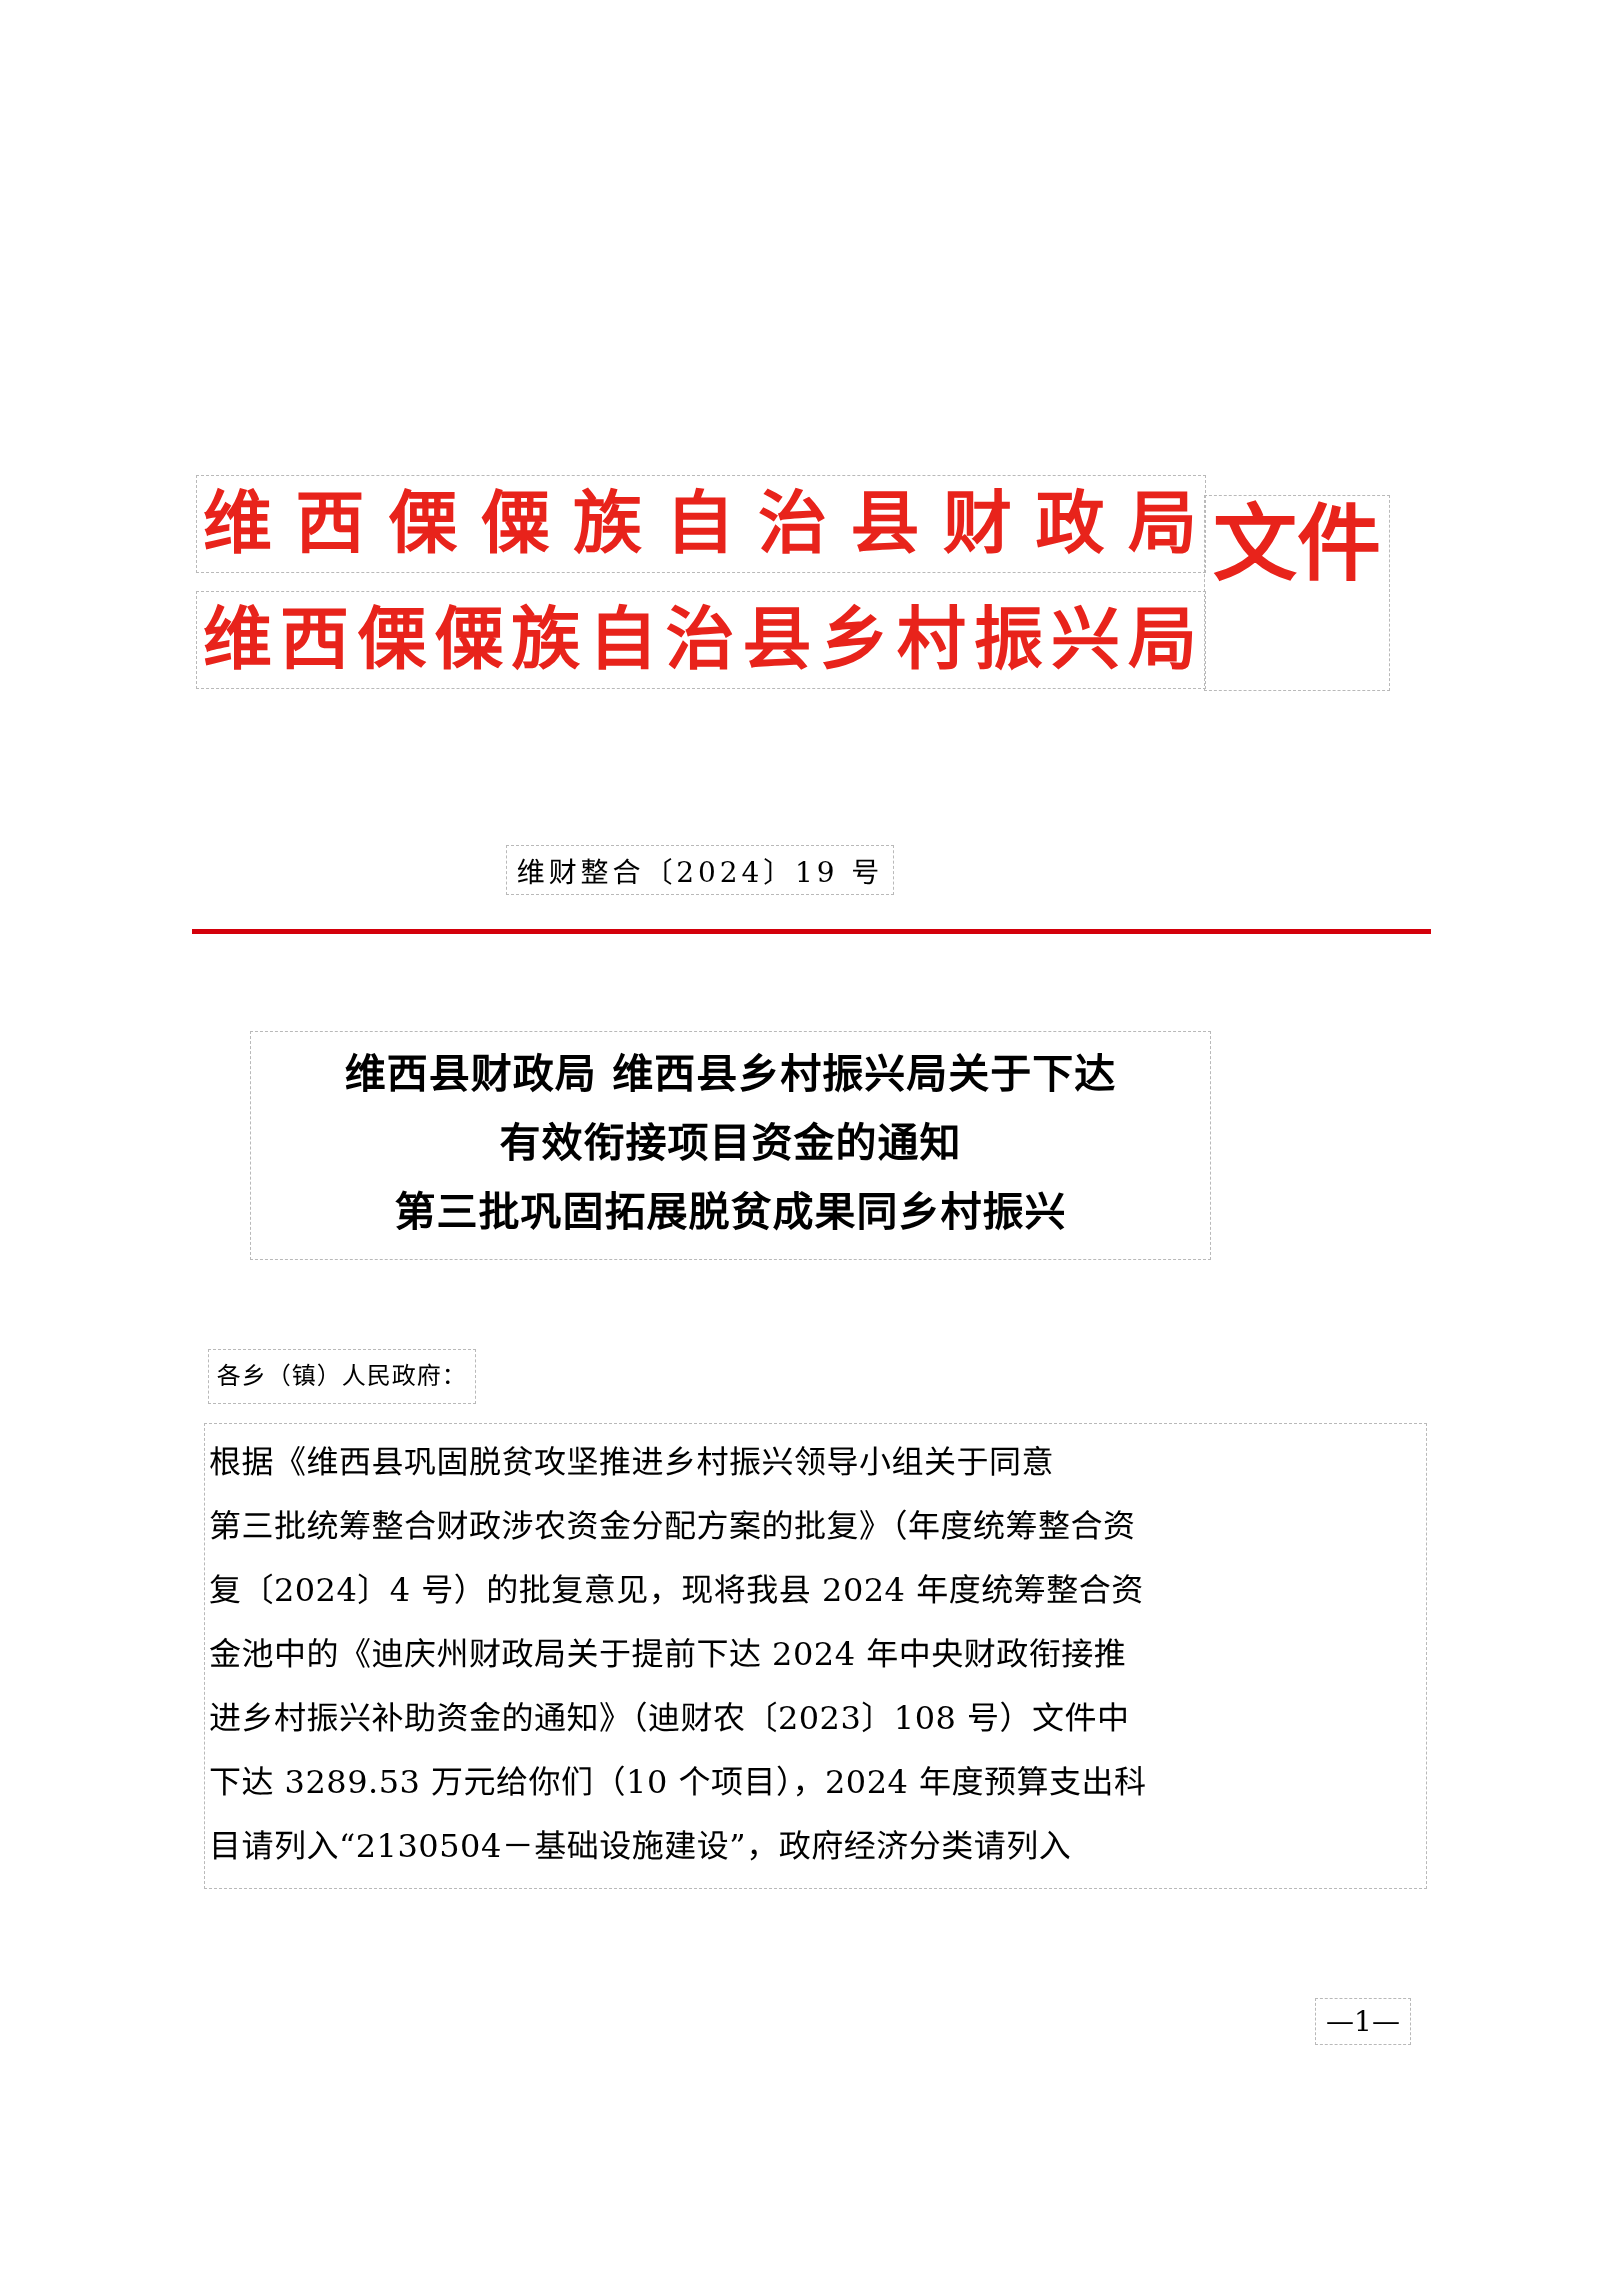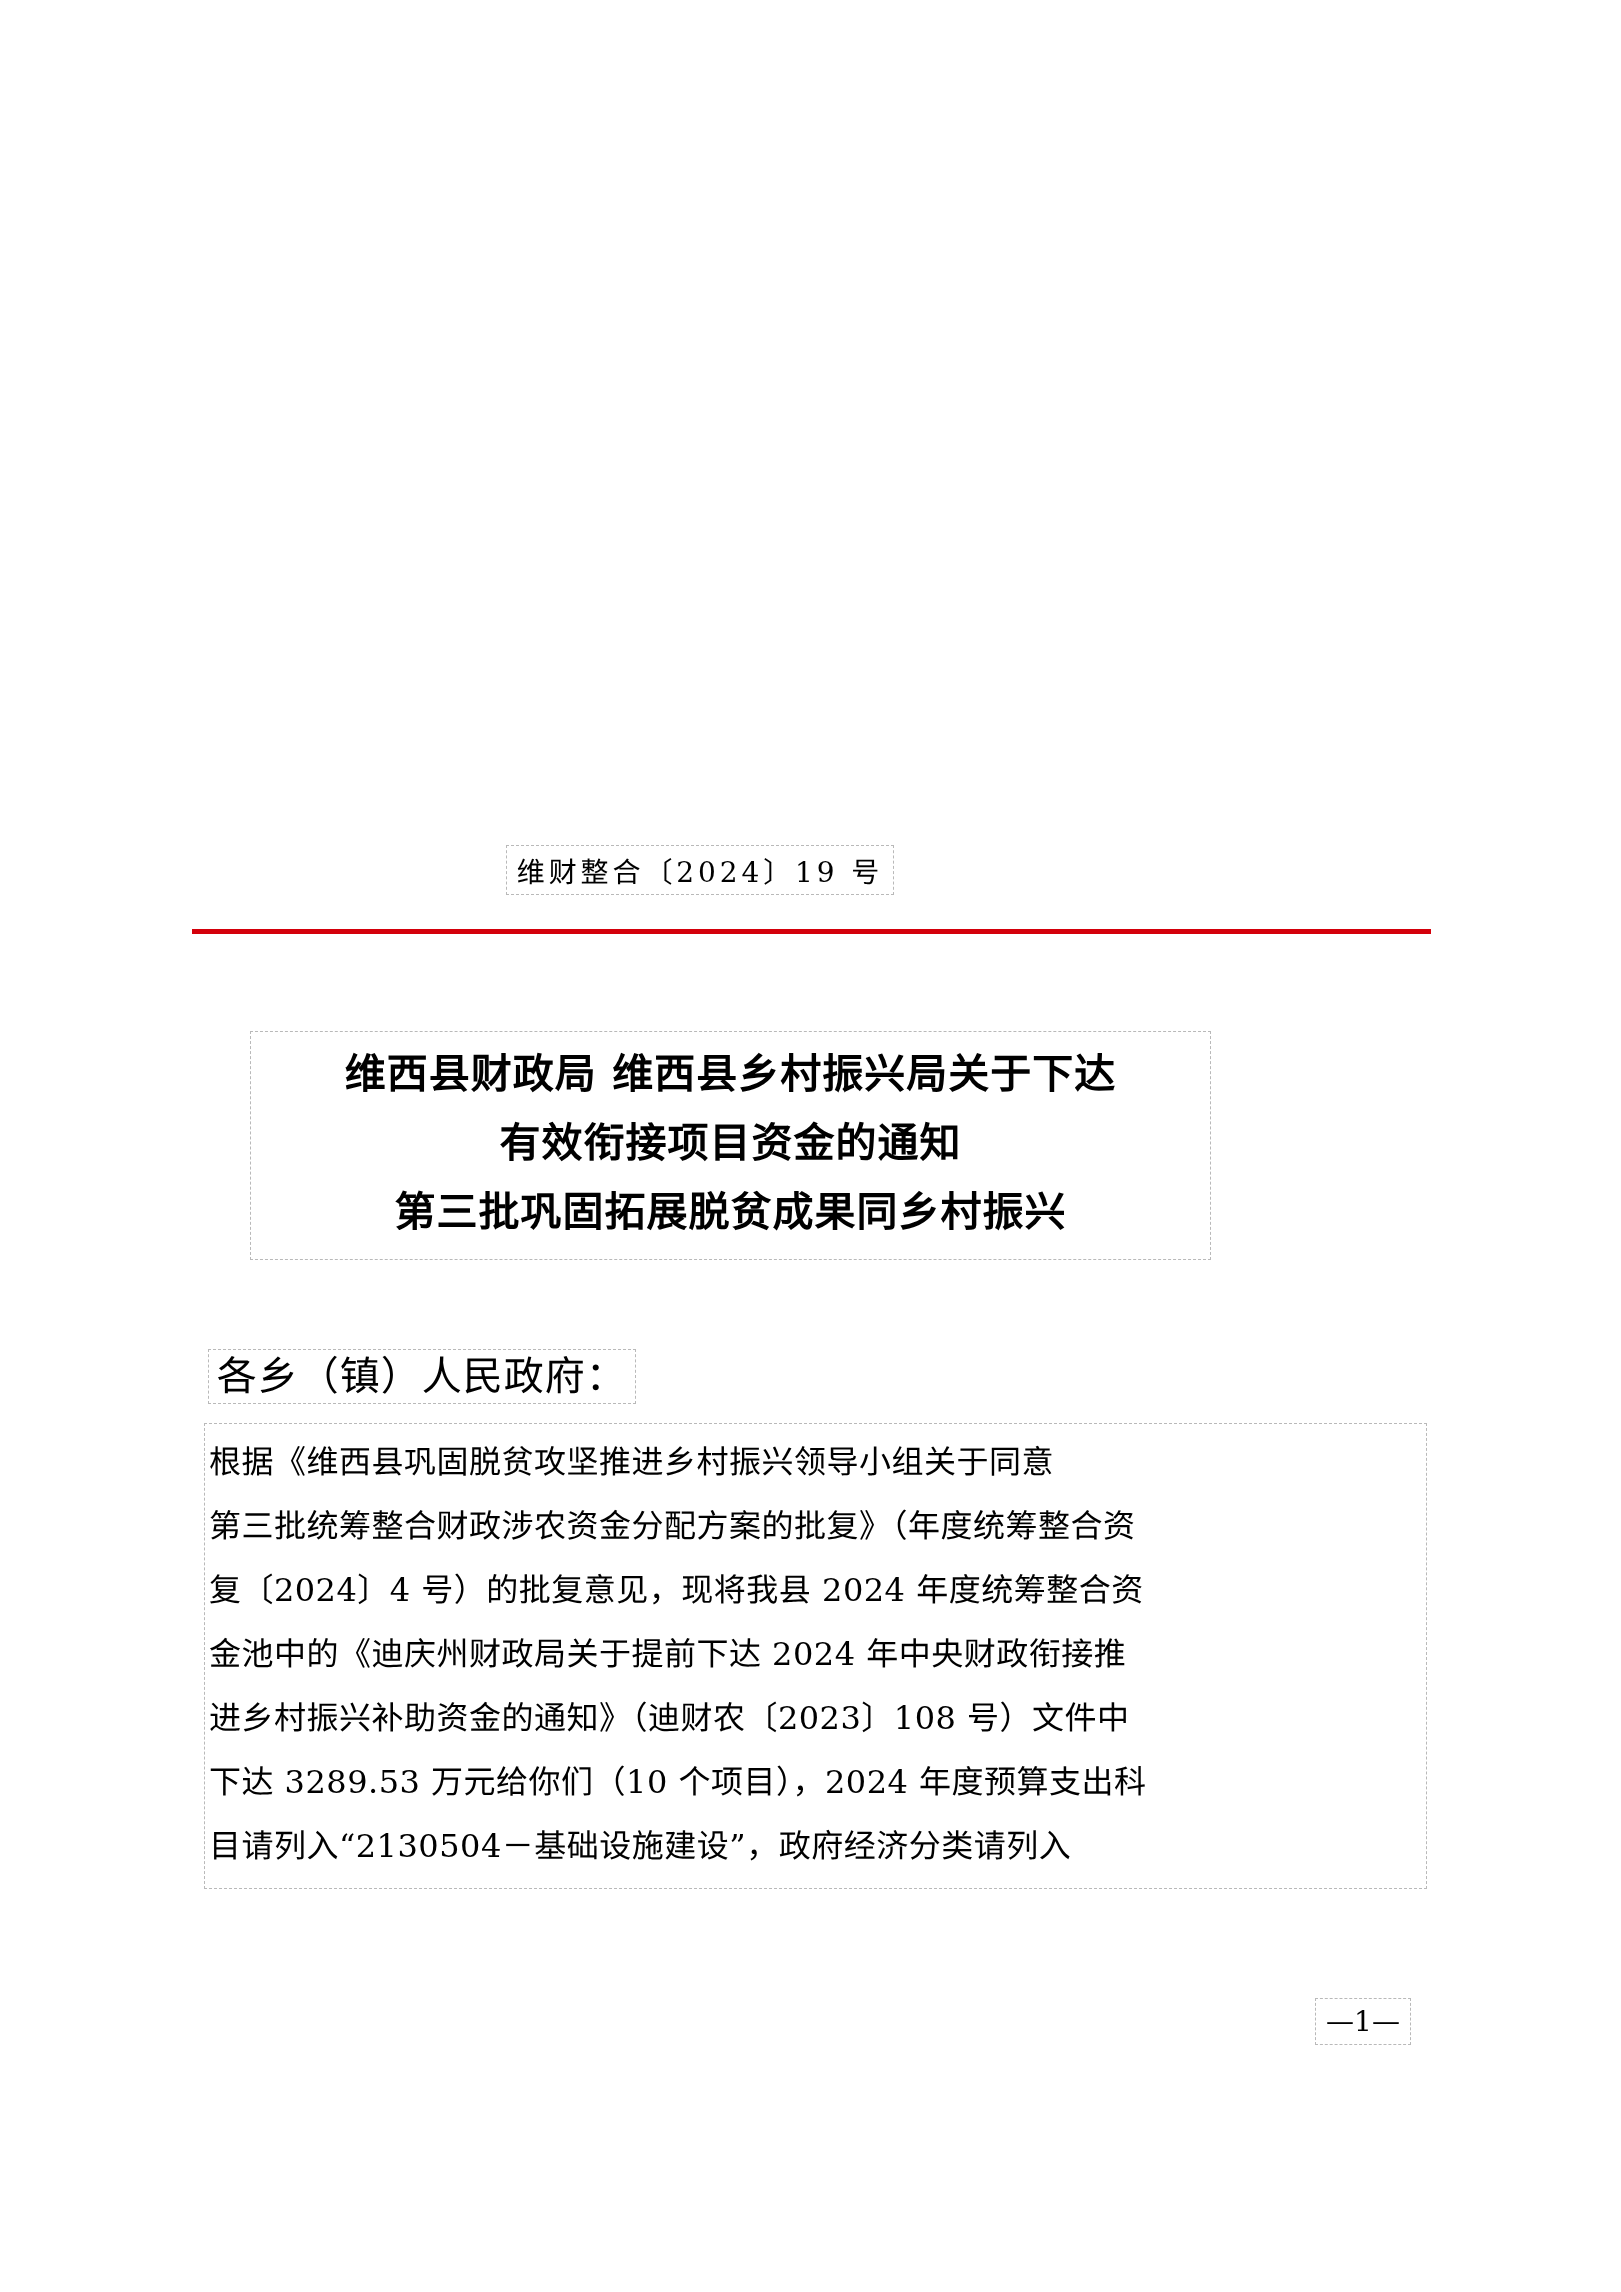--- a/index.html
+++ b/index.html
@@ -128,21 +128,21 @@
   .salutation {
     position: absolute;
     left: 208px;
     top: 1349px;
   }
   .salutation span {
     display: inline-block;
     box-sizing: border-box;
     border: 1px dashed #b9b9b9;
     padding: 3.9px 7.8px;
-    font-size: 40px;
+    font-size: 24px;
     line-height: 45px;
     letter-spacing: 1px;
     white-space: nowrap;
   }
 
   
   .body-block {
     position: absolute;
     left: 204px;
     top: 1423px;
@@ -175,20 +175,27 @@
     font-size: 28px;
     line-height: 41px;
     white-space: nowrap;
   }
 </style>
 </head>
 <body>
 
 <div class="page">
 
+  <div class="letterhead">
+    <div class="lh-lines">
+      <div class="lh-line lh-line-1">维西傈僳族自治县财政局</div>
+      <div class="lh-line lh-line-2">维西傈僳族自治县乡村振兴局</div>
+    </div>
+    <div class="lh-wenjian">文件</div>
+  </div>
 
   <div class="docnum">
     <span>维财整合〔2024〕19 号</span>
   </div>
 
   <div class="redrule"></div>
 
   <div class="title-block">
     <div class="title-line">维西县财政局 维西县乡村振兴局关于下达</div>
     <div class="title-line">有效衔接项目资金的通知</div>

